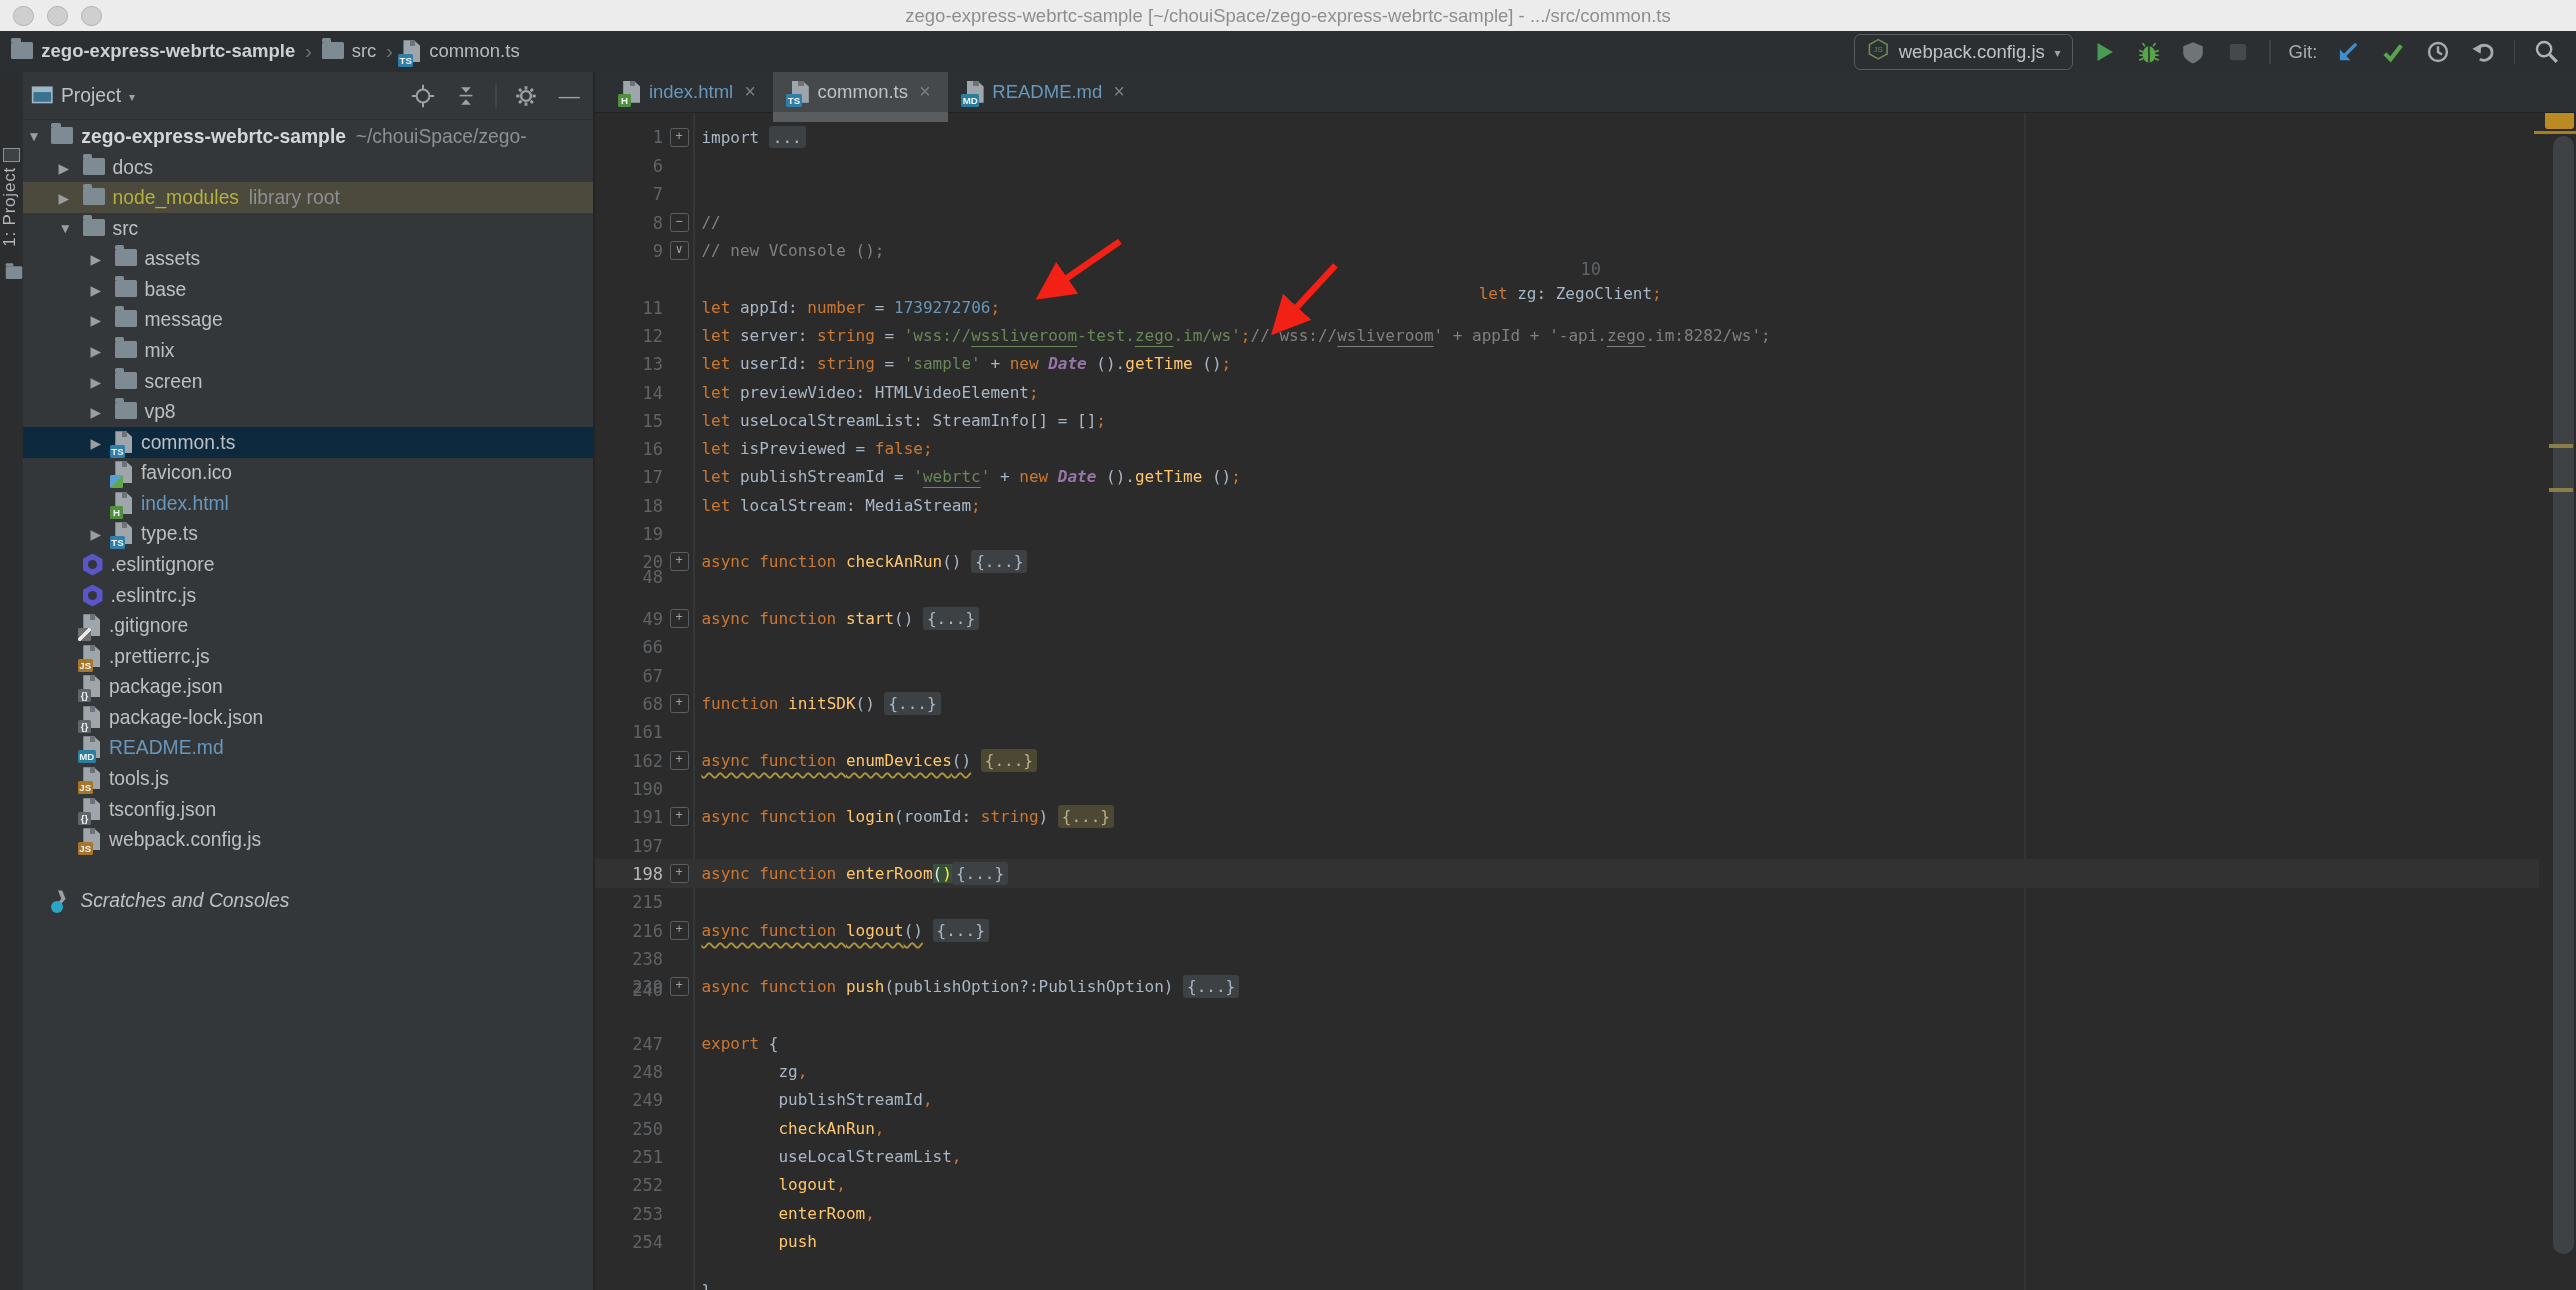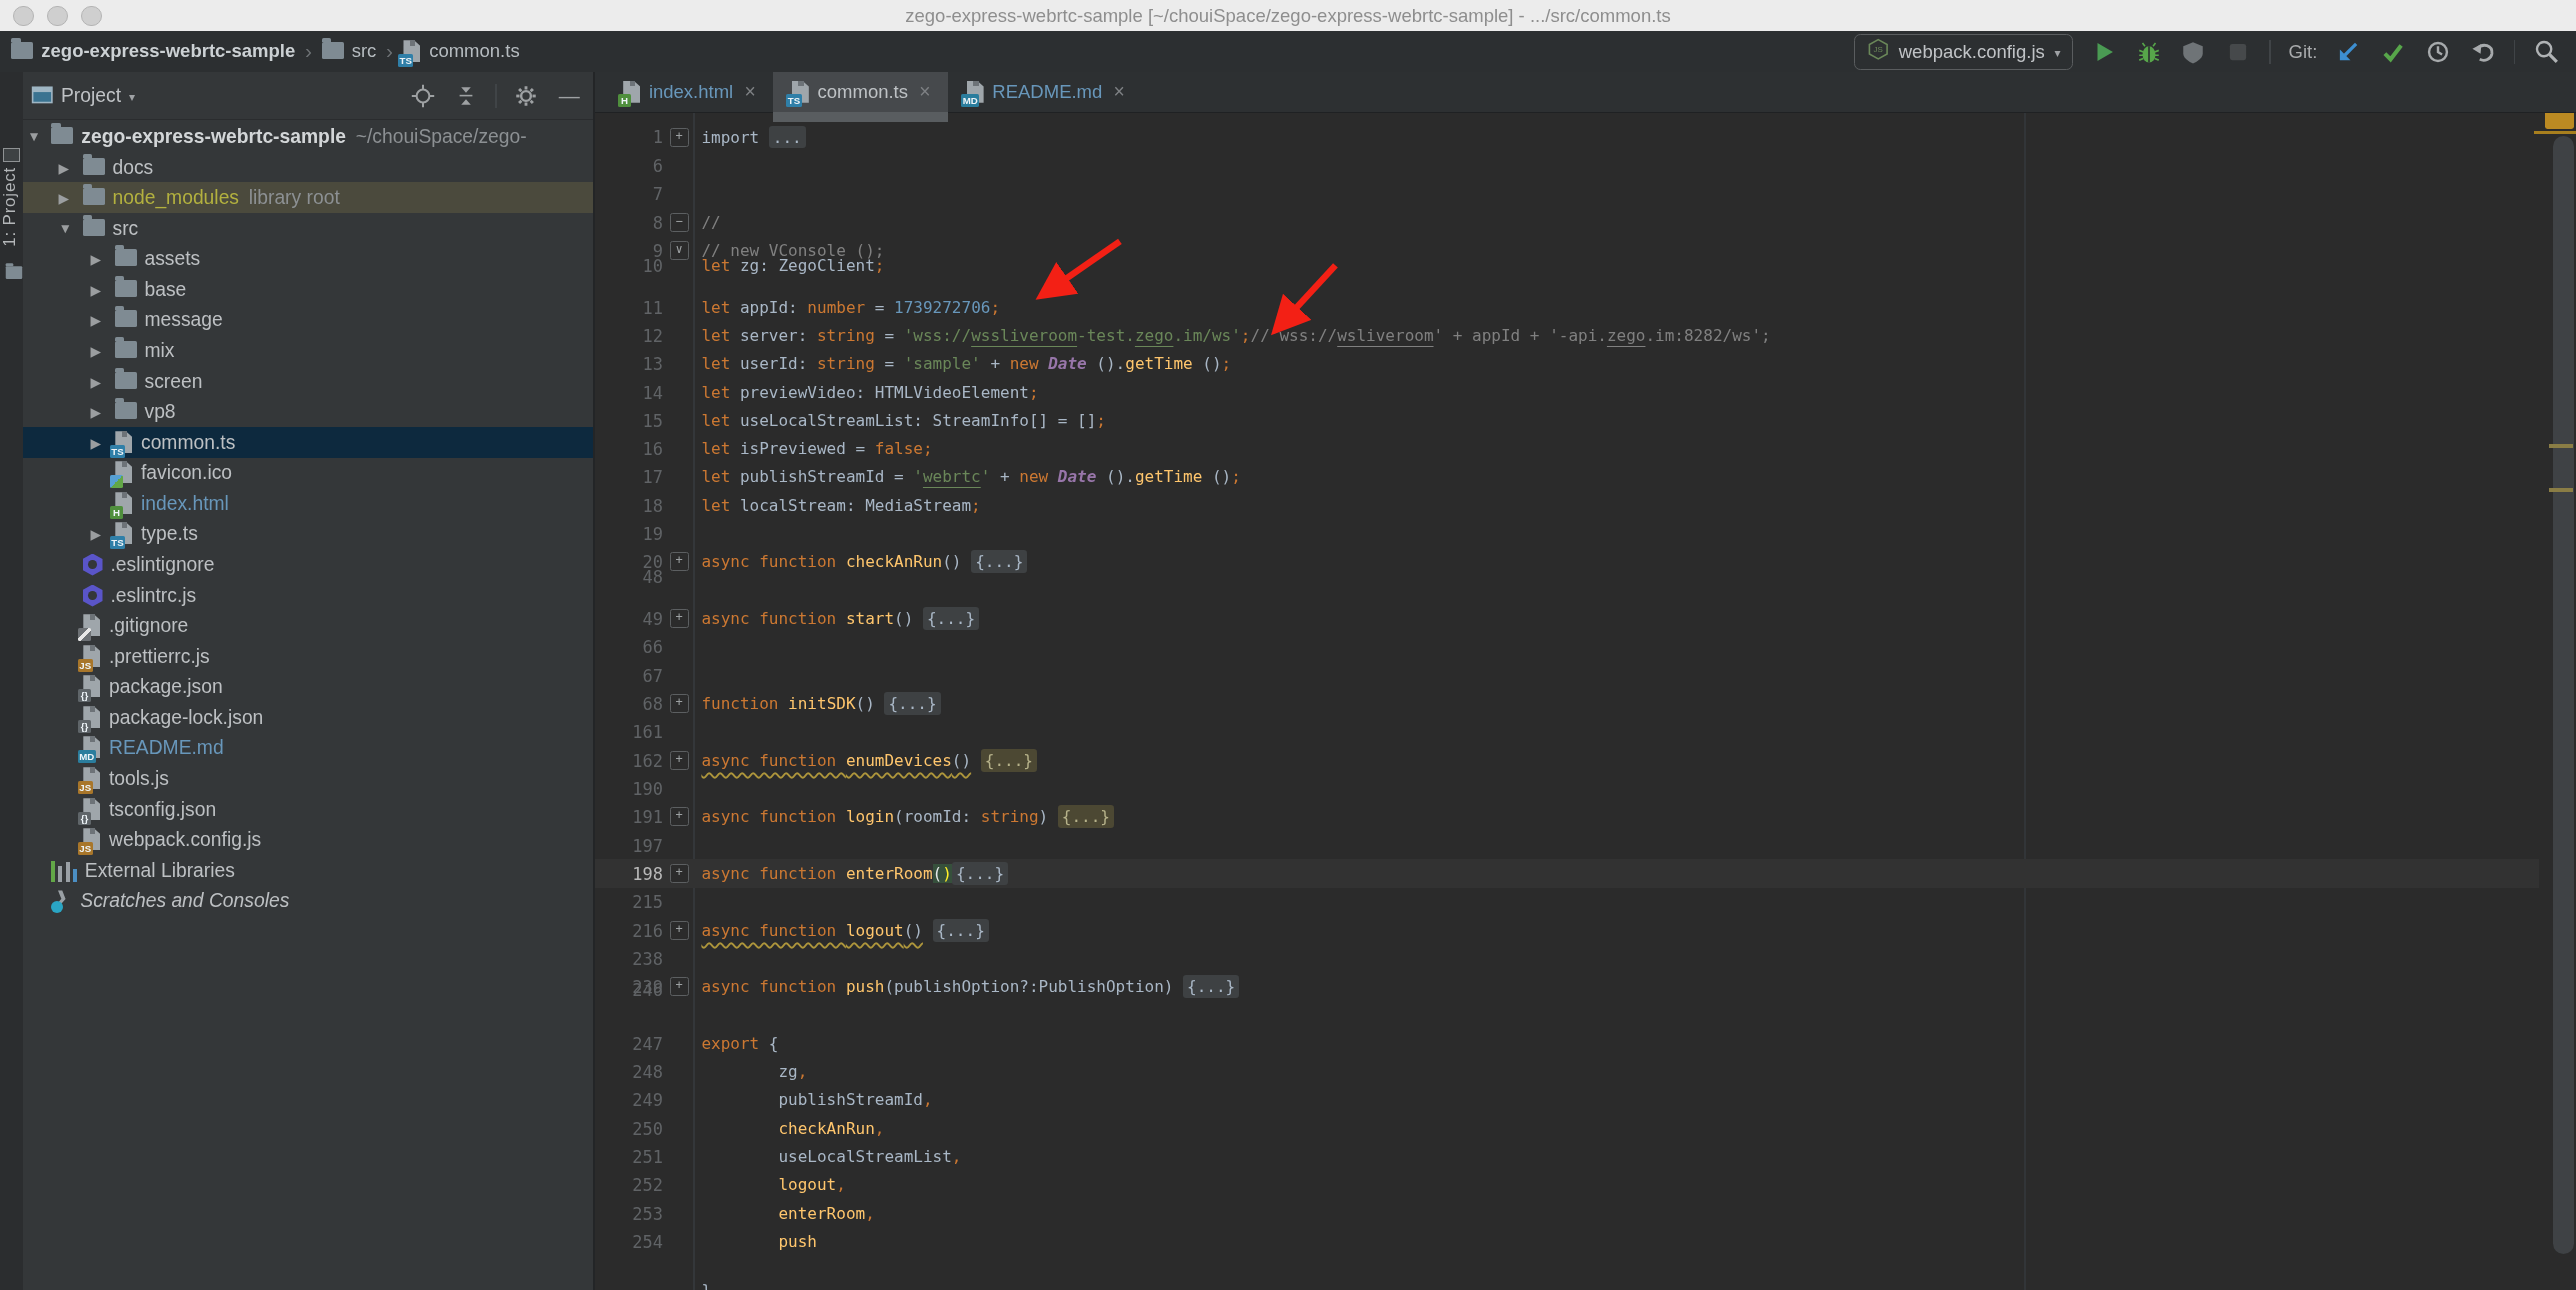--- a/index.html
+++ b/index.html
@@ -423,30 +423,20 @@
       </div>
       <div class="trow" style="top: 703px; padding-left: 36px;">
         <span class="tarrow"></span>
         <span class="ic fic">
           <span class="pg"></span>
           <span class="fold-corner"></span>
           <span class="bdg bJS">JS</span>
         </span>
         <span class="tlabel">webpack.config.js</span>
       </div>
-      <div class="trow" style="top: 734px; padding-left: 4.8px;">
-        <span class="tarrow"></span>
-        <span class="ic extlib">
-          <i style="background: rgb(98, 167, 71); height: 21px;"></i>
-          <i style="background: rgb(154, 160, 165); height: 16px;"></i>
-          <i style="background: rgb(154, 160, 165); height: 19.3px;"></i>
-          <i style="background: rgb(75, 143, 196); height: 13px;"></i>
-        </span>
-        <span class="tlabel">External Libraries</span>
-      </div>
       <div class="trow" style="top: 764px; padding-left: 4.8px; font-style: italic;">
         <span class="tarrow"></span>
         <span class="ic scratch"></span>
         <span class="tlabel">Scratches and Consoles</span>
       </div>
     </div>
 </div>
 
 <div class="paneldivider"></div>
 
@@ -508,21 +498,21 @@
         </span>
         <pre class="codetext"><span class="sg-c">//</span></pre>
       </div>
       <div class="crow" style="top: 123px;">
         <span class="ln">9</span>
         <span class="gslot">
           <span class="fm">∨</span>
         </span>
         <pre class="codetext"><span class="sg-c">// new VConsole ();</span></pre>
       </div>
-      <div class="crow" style="top: 138px;">
+      <div class="crow" style="top: 146px; flex-direction: column;">
         <span class="ln">10</span>
         <span class="gslot"></span>
         <pre class="codetext"><span class="sg-k">let </span><span class="sg-d">zg: ZegoClient</span><span class="sg-p">;</span></pre>
       </div>
       <div class="crow" style="top: 180px;">
         <span class="ln">11</span>
         <span class="gslot"></span>
         <pre class="codetext"><span class="sg-k">let </span><span class="sg-d">appId: </span><span class="sg-k">number</span><span class="sg-d"> = </span><span class="sg-num">1739272706</span><span class="sg-p">;</span></pre>
       </div>
       <div class="crow" style="top: 208px;">

